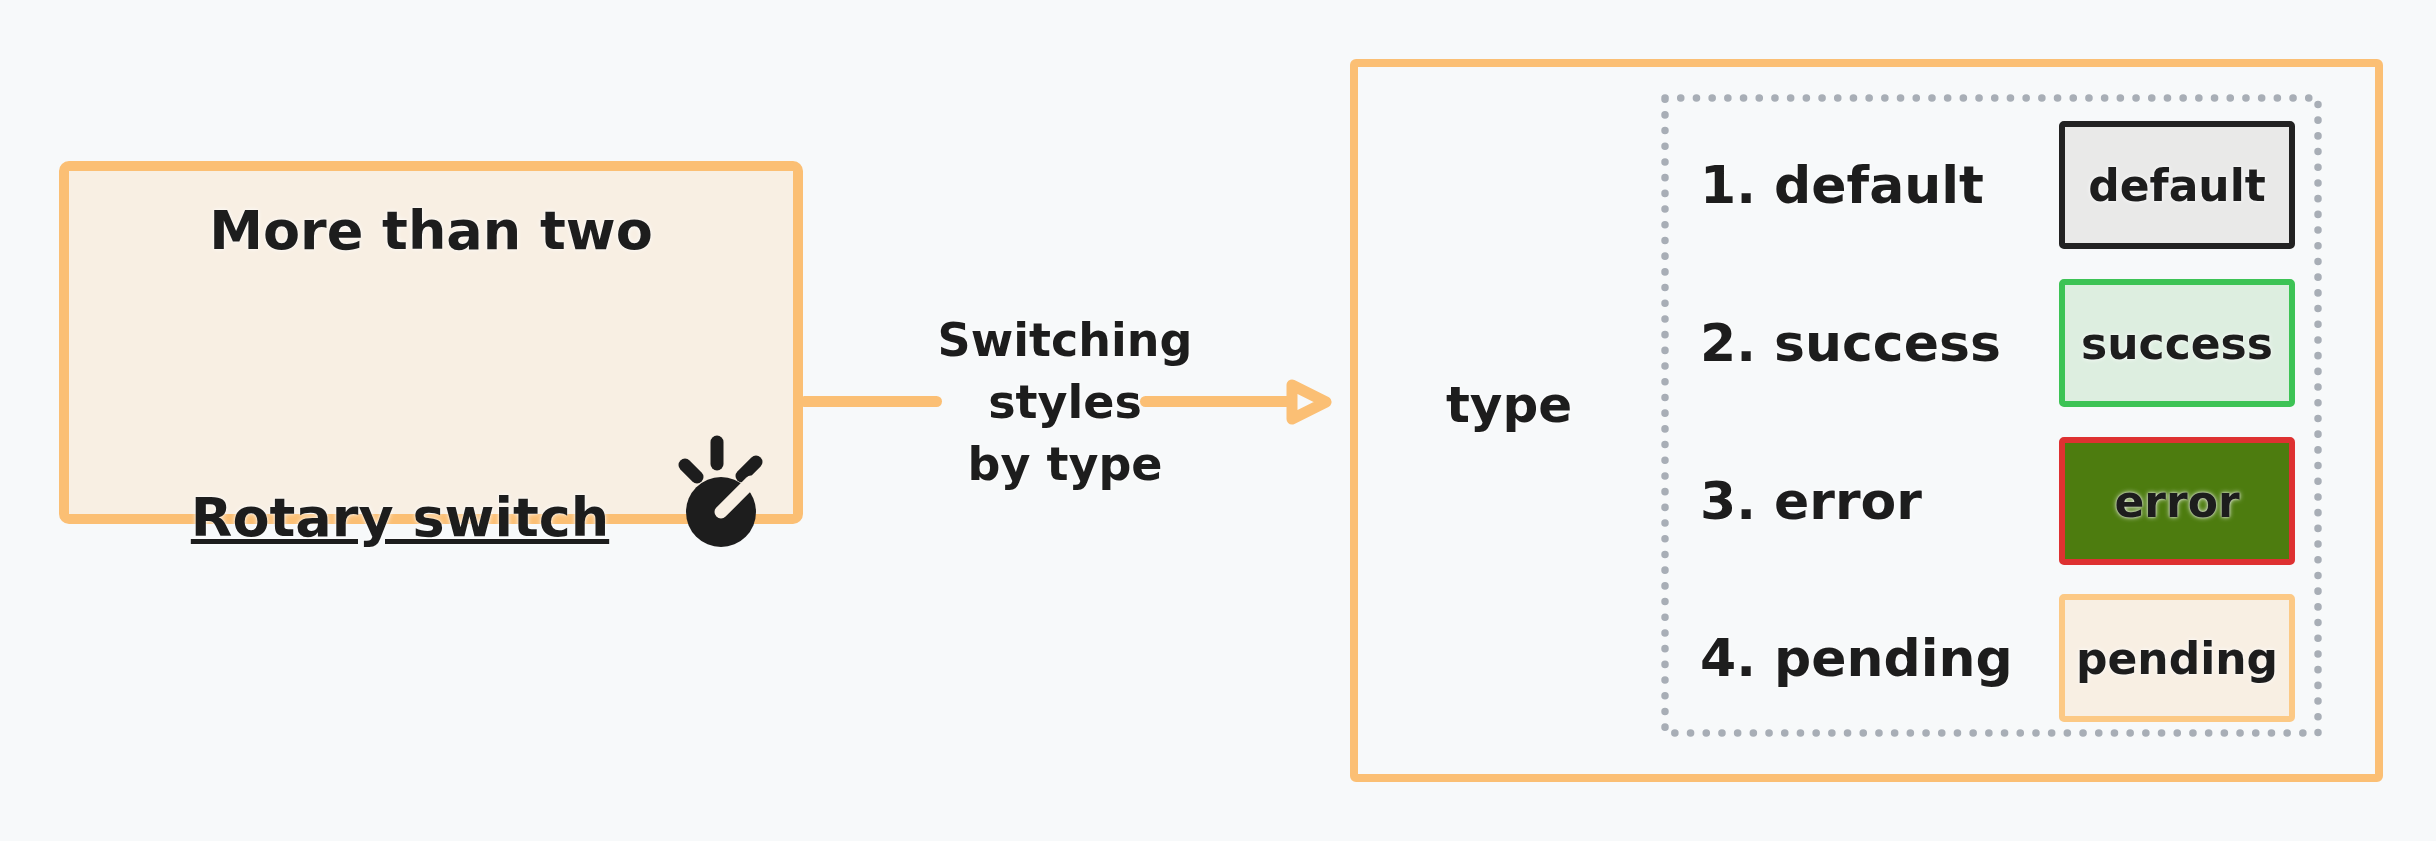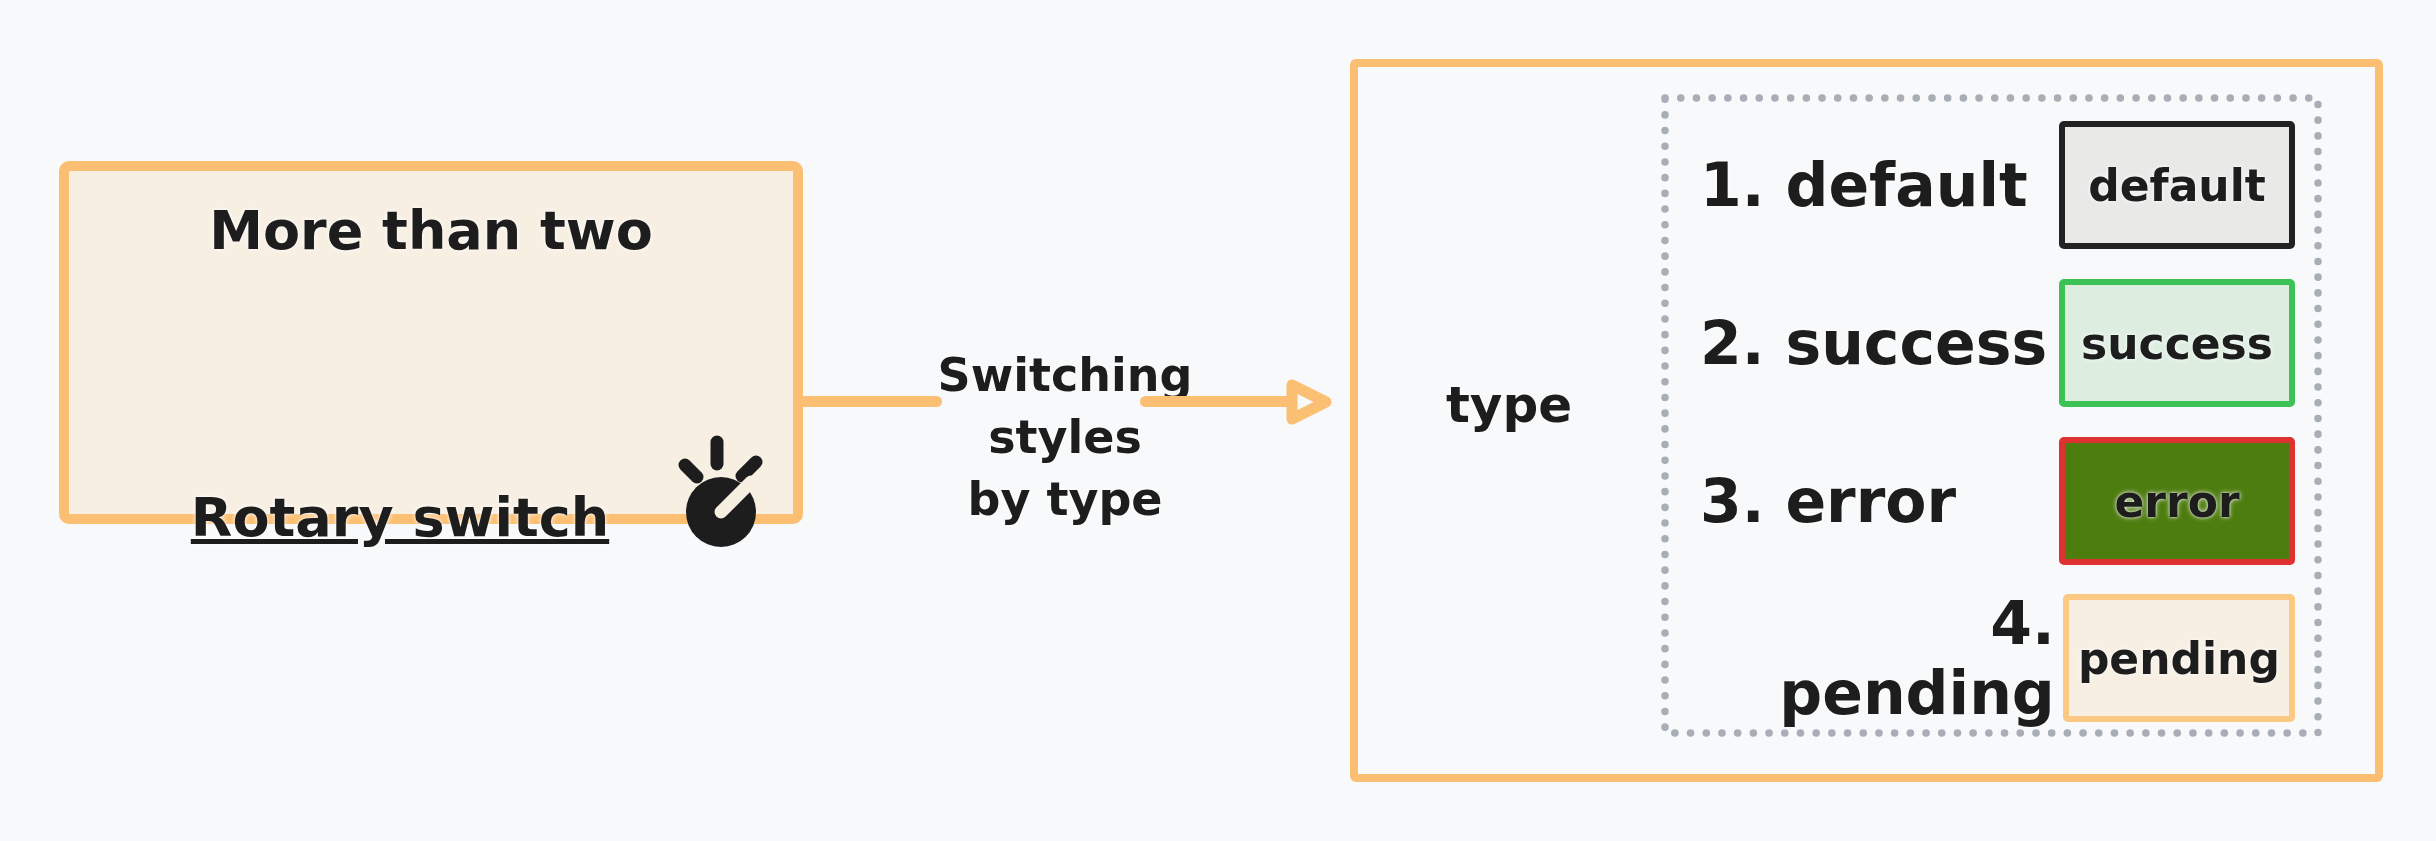--- a/index.html
+++ b/index.html
@@ -40,21 +40,21 @@
   .knob-icon { position: absolute; left: 601px; top: 255px; width: 112px; height: 127px; }
 
   
   .conn-line { position: absolute; top: 396px; height: 11px; background: #FBBF74; border-radius: 6px; }
   .conn-line.seg1 { left: 799px; width: 143px; }
   .conn-line.seg2 { left: 1140px; width: 152px; }
   .conn-label {
     position: absolute;
     left: 920px; top: 309px; width: 290px;
     text-align: center;
-    font-size: 46px; line-height: 62px; margin-top: 35px;
+    font-size: 46px; line-height: 62px;
   }
   .arrowhead { position: absolute; left: 1282px; top: 362px; width: 64px; height: 80px; }
 
   
   .right-card {
     position: absolute;
     left: 1350px; top: 59px;
     width: 1033px; height: 723px;
     border: 8px solid #FBBF74;
     border-radius: 6px;
@@ -73,21 +73,21 @@
   .dotted-box > svg.dots { position: absolute; left: 0; top: 0; }
   .opt-row {
     position: absolute;
     left: 40px; right: 28px; height: 128px;
     display: flex; align-items: center; justify-content: space-between;
   }
   .opt-row.r0 { top: 28px; }
   .opt-row.r1 { top: 186px; }
   .opt-row.r2 { top: 344px; }
   .opt-row.r3 { top: 501px; }
-  .opt-label { font-size: 60px; text-align: right; }
+  .opt-label { font-size: 52px; }
   .badge {
     width: 236px; height: 128px;
     border: 6px solid #222;
     border-radius: 5px;
     background: #eee;
     display: flex; align-items: center; justify-content: center;
     font-size: 44px;
   }
 </style>
 </head>

